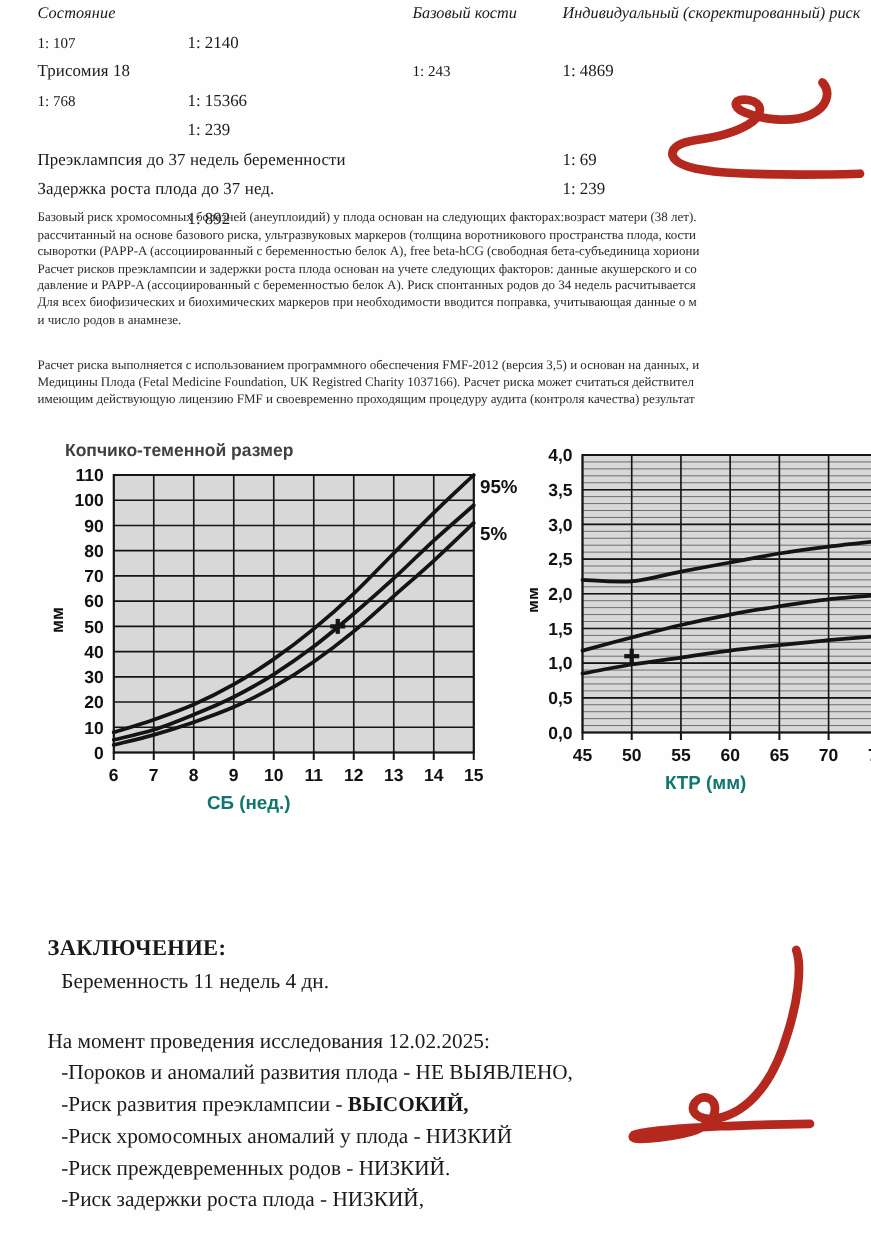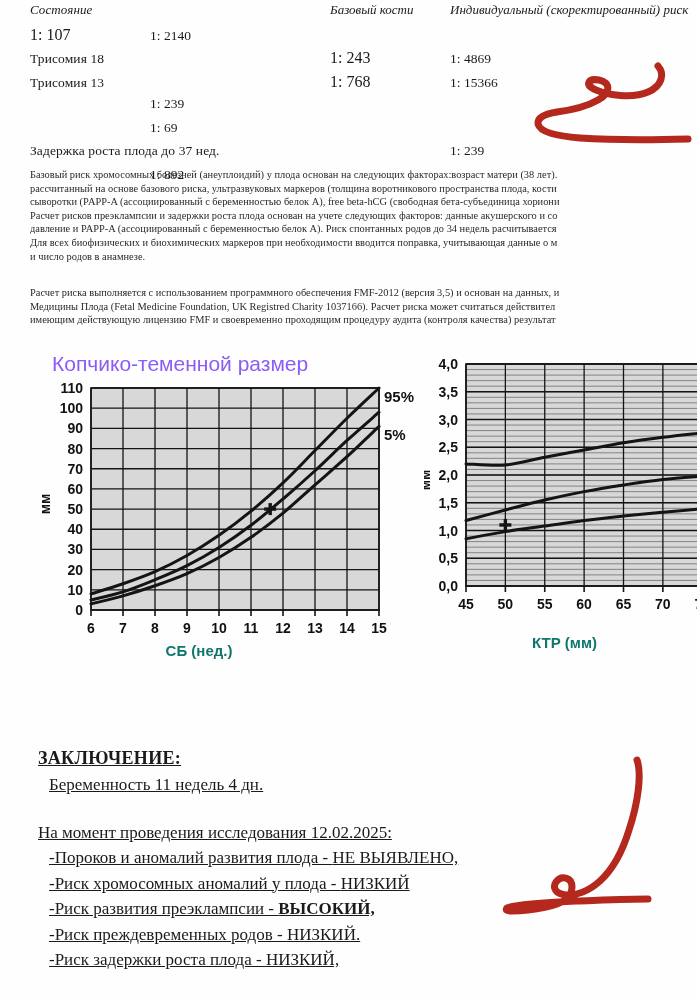--- a/index.html
+++ b/index.html
@@ -7,45 +7,45 @@
     width:697px;height:1000px;position:relative;overflow:hidden;
     font-family:"Liberation Serif", serif;color:#1a1a1a;
     -webkit-font-smoothing:antialiased;
   }
   .page{position:absolute;inset:0;background:#fefefe;padding-left:27px;}
 
   
   .risk-table{position:absolute;left:30px;top:2px;width:740px;}
   .rt-row{display:flex;align-items:baseline;height:23.5px;}
   .rt-c1{width:300px;font-size:13.5px;letter-spacing:.1px;}
-  .rt-c2{width:120px;font-size:16px;}
+  .rt-c2{width:120px;font-size:12px;}
   .rt-c3{width:320px;font-size:13.5px;}
   .rt-head .rt-c1,.rt-head .rt-c2,.rt-head .rt-c3{font-style:italic;font-size:13px;}
 
   
   .fineprint{position:absolute;left:30px;top:168px;width:760px;}
   .fp-par{margin:0 0 9px 0;}
   .fp-line{font-size:10.4px;line-height:13.6px;white-space:nowrap;color:#2a2a2a;}
   .fp-gap{height:14px;}
 
   
   .charts{position:absolute;left:0;top:352px;width:697px;height:340px;}
   .chart{position:absolute;top:0;}
   .chart-title{
-    font-family:"Liberation Sans", sans-serif;font-weight:normal;
-    font-size:21px;color:#8b5cf6;white-space:nowrap;
+    font-family:"Liberation Sans", sans-serif;font-weight:bold;
+    font-size:14px;color:#404040;white-space:nowrap;
   }
   .chart svg{display:block;}
   .axis-label{
     font-family:"Liberation Sans", sans-serif;font-weight:bold;font-size:15px;
     text-align:center;color:#0f766e;
   }
 
   
-  .conclusion{position:absolute;left:38px;top:748px;width:640px;text-decoration:underline;}
+  .conclusion{position:absolute;left:38px;top:748px;width:640px;}
   .concl-title{font-size:18px;font-weight:bold;letter-spacing:.3px;margin-bottom:3px;}
   .concl-line{font-size:17px;line-height:25.5px;white-space:nowrap;}
   .concl-indent{padding-left:11px;}
   .concl-gap{height:22px;}
   .bold{font-weight:bold;}
 
   
   .annot{position:absolute;pointer-events:none;}
   .annot svg{display:block;overflow:visible;}
 </style>
@@ -64,29 +64,29 @@
     <div class="rt-row">
       <div class="rt-c2">1: 107</div>
       <div class="rt-c3">1: 2140</div>
     </div>
     <div class="rt-row">
       <div class="rt-c1">Трисомия 18</div>
       <div class="rt-c2">1: 243</div>
       <div class="rt-c3">1: 4869</div>
     </div>
     <div class="rt-row">
-      <div class="rt-c1">Трисомия 13</div>
       <div class="rt-c2">1: 768</div>
       <div class="rt-c3">1: 15366</div>
     </div>
     <div class="rt-row">
       <div class="rt-c2"></div>
       <div class="rt-c3">1: 239</div>
     </div>
     <div class="rt-row">
+      <div class="rt-c1">Преэклампсия до 37 недель беременности</div>
       <div class="rt-c2"></div>
       <div class="rt-c3">1: 69</div>
     </div>
     <div class="rt-row">
       <div class="rt-c1">Задержка роста плода до 37 нед.</div>
       <div class="rt-c2"></div>
       <div class="rt-c3">1: 239</div>
     </div>
     <div class="rt-row">
       <div class="rt-c2"></div>
@@ -269,38 +269,38 @@
           <text x="34" y="72.5" text-anchor="end" font-family="&quot;Liberation Sans&quot;, sans-serif" font-size="14" font-weight="bold" fill="#111">3,0</text>
           <text x="34" y="44.75" text-anchor="end" font-family="&quot;Liberation Sans&quot;, sans-serif" font-size="14" font-weight="bold" fill="#111">3,5</text>
           <text x="34" y="17" text-anchor="end" font-family="&quot;Liberation Sans&quot;, sans-serif" font-size="14" font-weight="bold" fill="#111">4,0</text>
           <text x="6" y="128" text-anchor="middle" font-family="&quot;Liberation Sans&quot;, sans-serif" font-size="14" font-weight="bold" fill="#111" transform="rotate(-90 6 128)">мм</text>
           <path d="M42.00,111.90 C48.56,112.08 68.25,114.12 81.38,113.01 C94.50,111.90 107.63,107.74 120.75,105.24 C133.88,102.74 147.00,100.43 160.13,98.02 C173.25,95.62 186.38,92.94 199.50,90.81 C212.63,88.68 225.75,86.92 238.88,85.26 C252.00,83.59 271.69,81.56 278.25,80.82" fill="none" stroke="#141414" stroke-width="3" stroke-linecap="round"></path>
           <path d="M42.00,168.51 C48.56,166.75 68.25,161.39 81.38,157.96 C94.50,154.54 107.63,151.03 120.75,147.97 C133.88,144.92 147.00,142.15 160.13,139.65 C173.25,137.15 186.38,135.03 199.50,132.99 C212.63,130.96 225.75,128.92 238.88,127.44 C252.00,125.96 271.69,124.66 278.25,124.11" fill="none" stroke="#141414" stroke-width="3" stroke-linecap="round"></path>
           <path d="M42.00,186.82 C48.56,185.62 68.25,181.74 81.38,179.61 C94.50,177.48 107.63,175.91 120.75,174.06 C133.88,172.21 147.00,170.17 160.13,168.51 C173.25,166.84 186.38,165.46 199.50,164.07 C212.63,162.68 225.75,161.39 238.88,160.19 C252.00,158.98 271.69,157.41 278.25,156.86" fill="none" stroke="#141414" stroke-width="3" stroke-linecap="round"></path>
           <line x1="75.375" y1="172.95" x2="87.375" y2="172.95" stroke="#141414" stroke-width="3.4"></line>
           <line x1="81.375" y1="166.95" x2="81.375" y2="178.95" stroke="#141414" stroke-width="3.4"></line>
         </svg>
-      <div class="axis-label" style="width:245px;margin-left:18px;margin-top:20px;">КТР (мм)</div>
+      <div class="axis-label" style="width:245px;margin-left:18px;margin-top:4px;">КТР (мм)</div>
     </div>
   </div>
 
   <div class="conclusion">
     <div class="concl-title">ЗАКЛЮЧЕНИЕ:</div>
     <div class="concl-line concl-indent">Беременность 11 недель 4 дн.</div>
     <div class="concl-gap"></div>
     <div class="concl-line">На момент проведения исследования 12.02.2025:</div>
 
     <div class="concl-line concl-indent">
       <span>-Пороков и аномалий развития плода - </span><span>НЕ ВЫЯВЛЕНО,</span>
     </div>
     <div class="concl-line concl-indent">
+      <span>-Риск развития преэклампсии - </span><span class="bold">ВЫСОКИЙ,</span>
+    </div>
+    <div class="concl-line concl-indent">
       <span>-Риск хромосомных аномалий у плода - </span><span>НИЗКИЙ</span>
-    </div>
-    <div class="concl-line concl-indent">
-      <span>-Риск развития преэклампсии - </span><span class="bold">ВЫСОКИЙ,</span>
     </div>
     <div class="concl-line concl-indent">
       <span>-Риск преждевременных родов - </span><span>НИЗКИЙ.</span>
     </div>
     <div class="concl-line concl-indent">
       <span>-Риск задержки роста плода - </span><span>НИЗКИЙ,</span>
     </div>
   </div>
 
   <div class="annot" style="left:500px;top:52px;">

